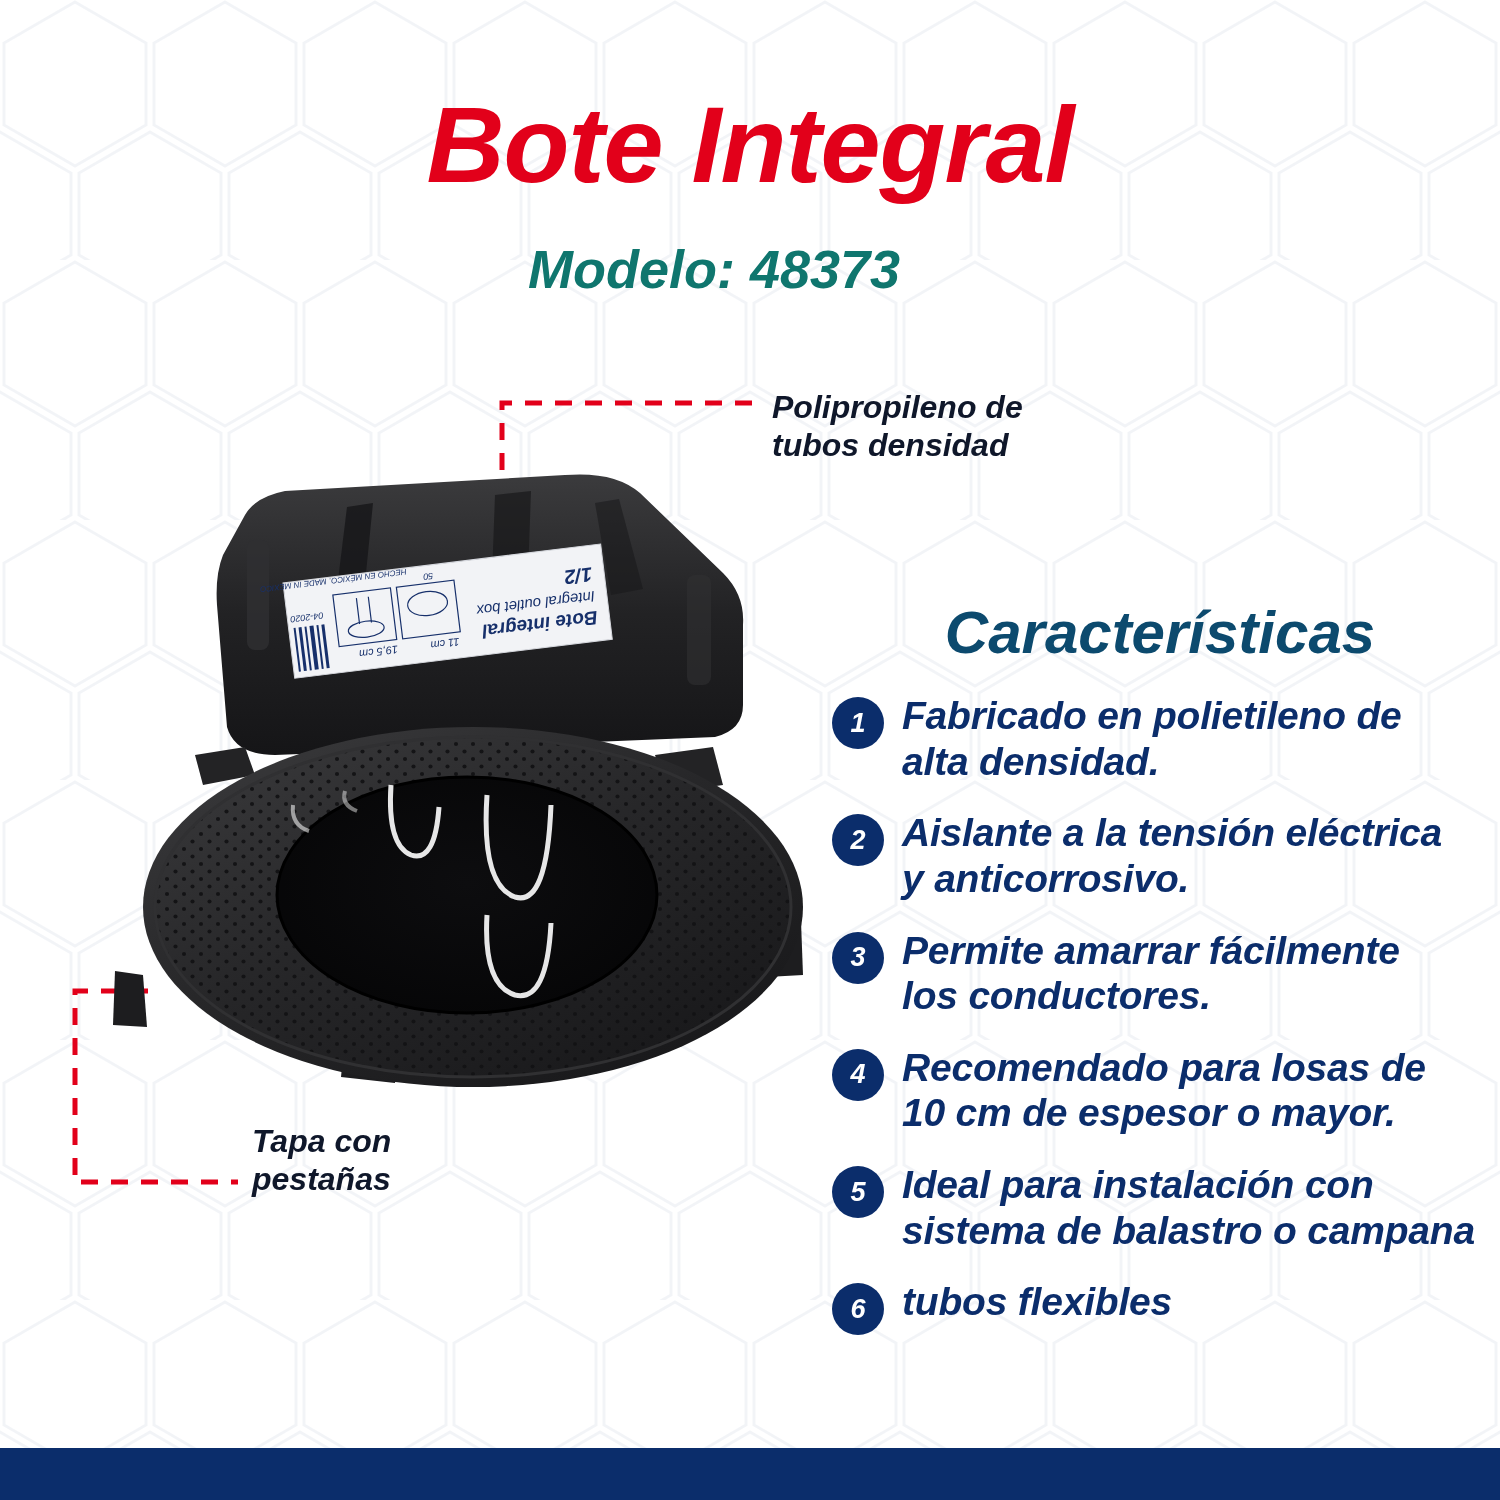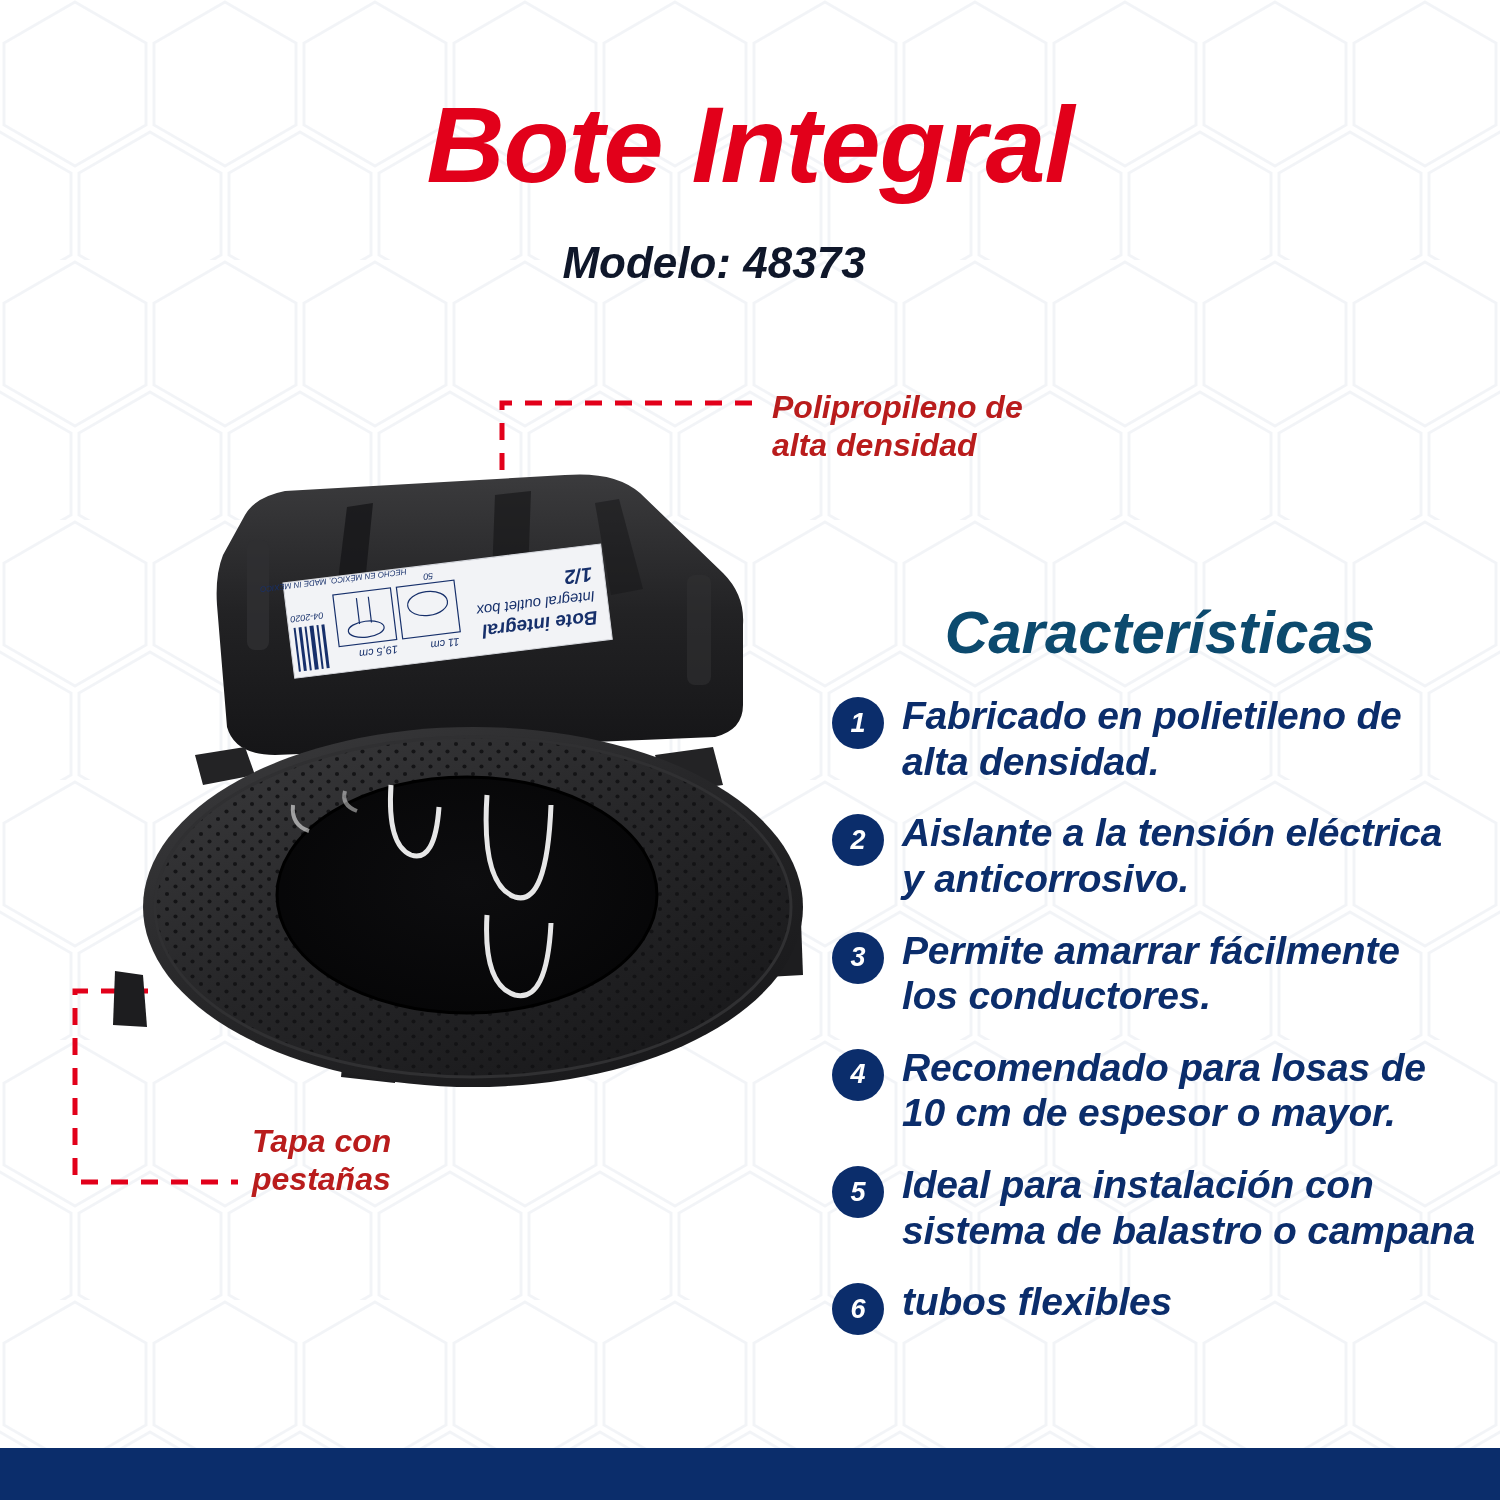--- a/index.html
+++ b/index.html
@@ -39,22 +39,22 @@
     font-weight: bold;
     letter-spacing: -1px;
     line-height: 1.05;
   }
   .subtitle {
     position: absolute;
     top: 238px;
     left: 0;
     width: 1428px;
     text-align: center;
-    color: #0f172a;
-    font-size: 44px;
+    color: #0f766e;
+    font-size: 54px;
     font-weight: bold;
   }
   .features-title {
     position: absolute;
     top: 598px;
     left: 840px;
     width: 640px;
     text-align: center;
     color: #0c4a6e;
     font-size: 60px;
@@ -88,21 +88,21 @@
   .feature-text {
     margin-left: 18px;
     color: #0b2d6b;
     font-size: 39px;
     font-weight: bold;
     line-height: 1.17;
     letter-spacing: -0.2px;
   }
   .callout-label {
     position: absolute;
-    color: #b91c1c;
+    color: #0f172a;
     font-size: 32px;
     font-weight: bold;
     line-height: 1.2;
   }
   #callout-material-label {
     top: 388px;
     left: 772px;
     width: 330px;
   }
   #callout-tapa-label {
@@ -234,21 +234,21 @@
 
     <path d="M296 330 Q292 390 316 400 Q340 408 344 352" fill="none" stroke="#ffffff" stroke-width="5" opacity="0.9"></path>
     <path d="M392 340 Q386 430 420 442 Q452 452 456 350" fill="none" stroke="#ffffff" stroke-width="5" opacity="0.9"></path>
     <path d="M392 460 Q388 530 420 540 Q452 548 456 468" fill="none" stroke="#ffffff" stroke-width="5" opacity="0.9"></path>
     <path d="M198 350 Q196 370 214 376" fill="none" stroke="#ffffff" stroke-width="4" opacity="0.55"></path>
     <path d="M250 336 Q246 350 262 356" fill="none" stroke="#ffffff" stroke-width="4" opacity="0.45"></path>
   </svg>
 
   <div class="callout-label" id="callout-material-label">
     <span class="label-text-wrap">Polipropileno de</span>
-    <span class="label-text-wrap">alta densidad</span>
+    <span class="label-text-wrap">tubos densidad</span>
   </div>
 
   <div class="callout-label" id="callout-tapa-label">
     <span class="label-text-wrap">Tapa con</span>
     <span class="label-text-wrap">pestañas</span>
   </div>
 
   <div class="features-title">Características</div>
 
   <div class="features">

